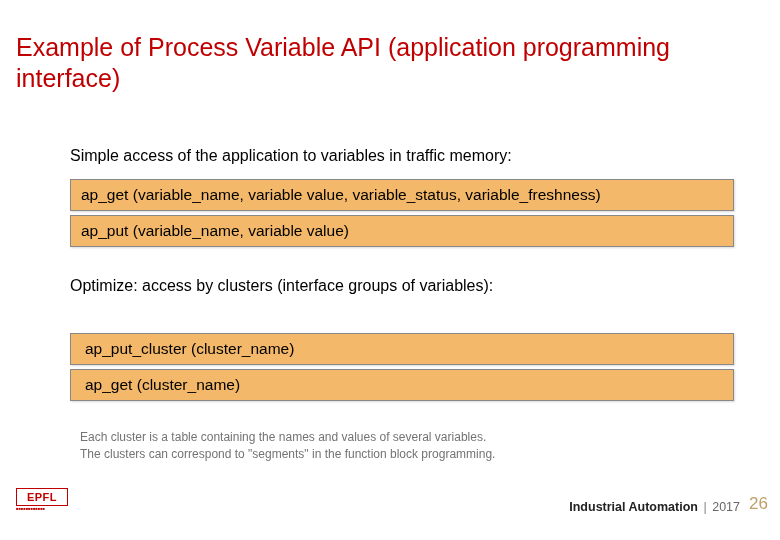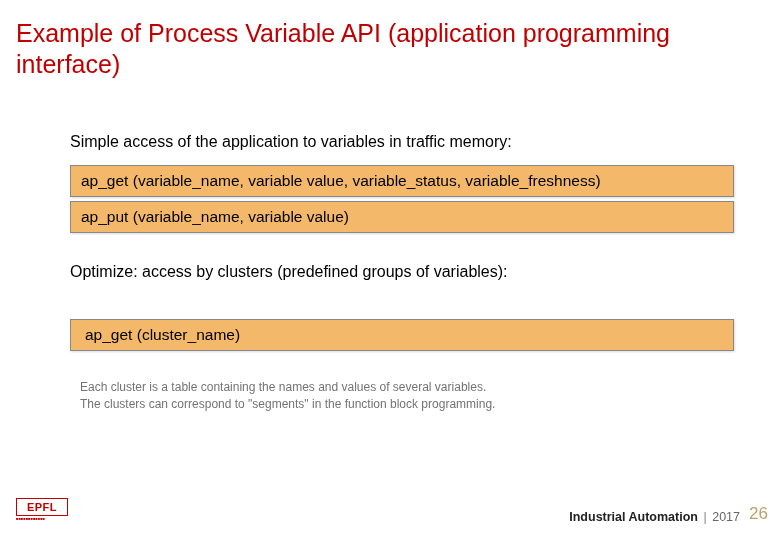--- a/index.html
+++ b/index.html
@@ -7,21 +7,21 @@
     width: 780px;
     height: 540px;
     font-family: Arial, Helvetica, sans-serif;
     background: #ffffff;
     position: relative;
     overflow: hidden;
   }
   .slide {
     width: 100%;
     height: 100%;
-    padding: 18px 16px 0 16px;
+    padding: 32px 16px 0 16px;
     position: relative;
   }
   .title {
     color: #c00000;
     font-size: 25px;
     font-weight: 400;
     line-height: 1.25;
     margin-bottom: 52px;
   }
   .content {
@@ -49,21 +49,21 @@
     padding-left: 10px;
     padding-right: 10px;
   }
   .note-line {
     font-size: 12px;
     color: #737373;
     line-height: 1.45;
   }
   .footer {
     position: absolute;
-    bottom: 10px;
+    bottom: 20px;
     left: 0;
     right: 0;
     height: 36px;
   }
   .logo {
     position: absolute;
     left: 16px;
     bottom: 6px;
     width: 52px;
     height: 26px;
@@ -117,24 +117,25 @@
 
   <div class="content">
 
     <p class="body-text">Simple access of the application to variables in traffic memory:</p>
 
     <div class="code-box">ap_get (variable_name, variable value, variable_status, variable_freshness)</div>
     <div class="code-box">ap_put (variable_name, variable value)</div>
 
     <div class="spacer-1"></div>
 
-    <p class="body-text">Optimize: access by clusters (predefined groups of variables):</p>
+    <p class="body-text">Optimize: access by clusters (interface groups of variables):</p>
 
     <div class="spacer-2"></div>
 
+    <div class="code-box" style="padding-left:14px">ap_put_cluster (cluster_name)</div>
     <div class="code-box" style="padding-left:14px">ap_get (cluster_name)</div>
 
     <div class="spacer-3"></div>
 
     <div class="note-block">
       <p class="note-line">Each cluster is a table containing the names and values of several variables.</p>
       <p class="note-line">The clusters can correspond to "segments" in the function block programming.</p>
     </div>
 
   </div>

